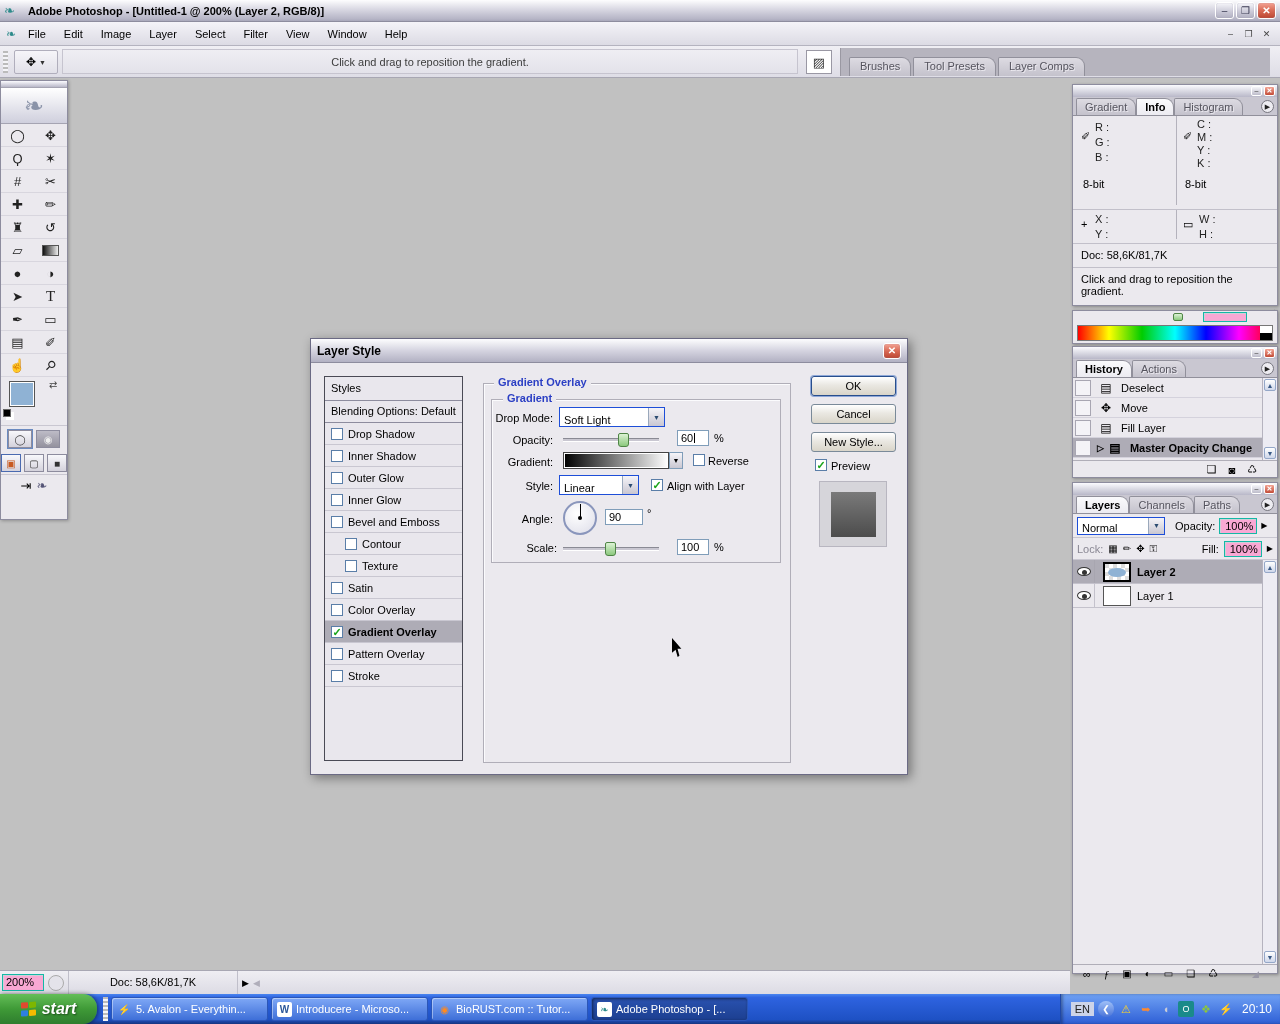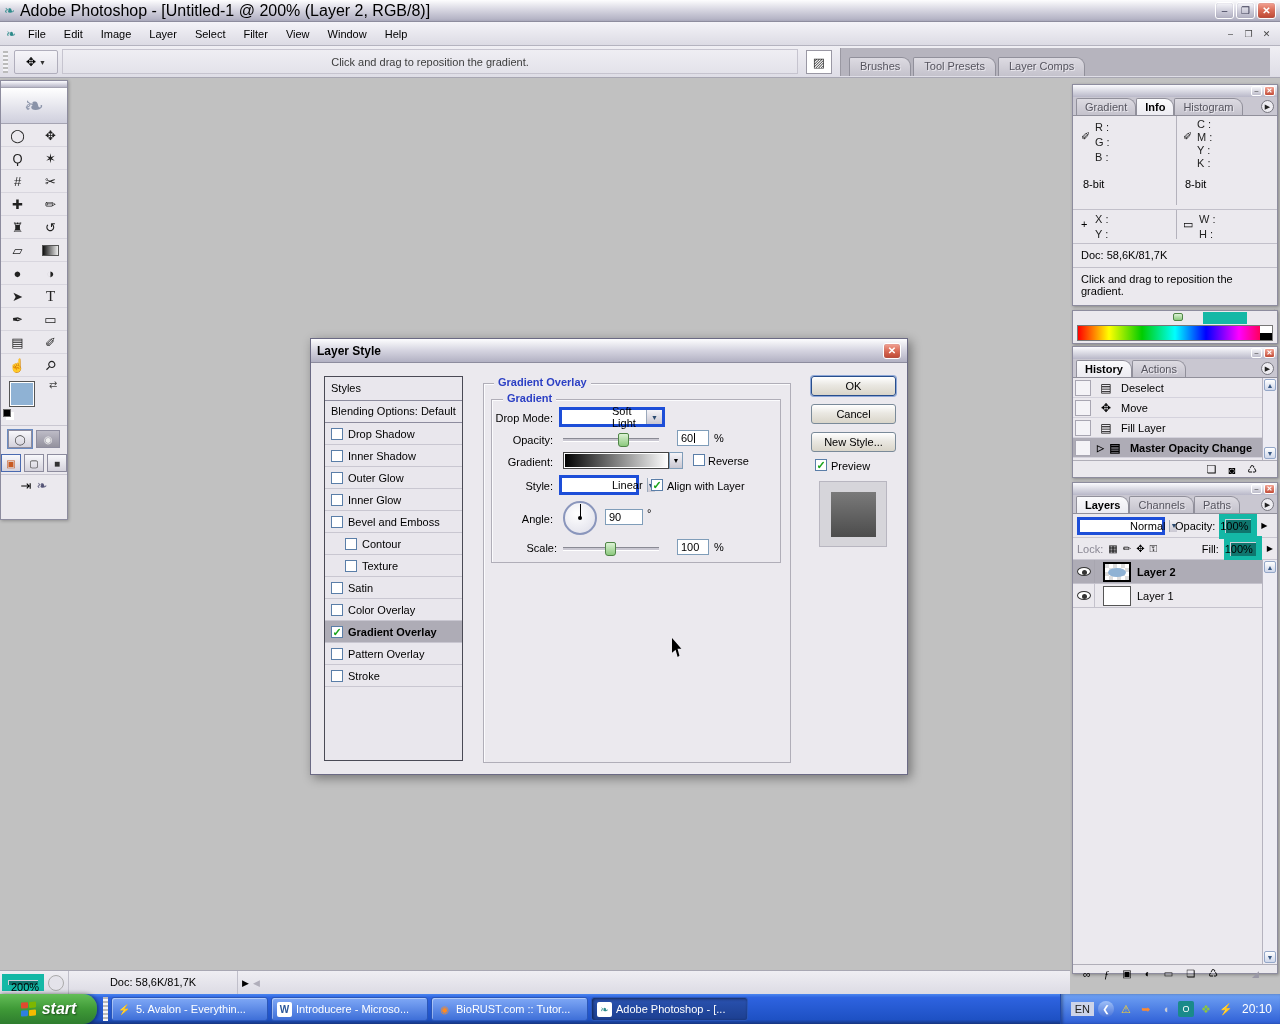--- a/index.html
+++ b/index.html
@@ -8,21 +8,21 @@
     --fg-swatch:#8FB2D4; --taskbar-blue-1:#4A85F0; --taskbar-blue-2:#1E51C4;
     --start-green-1:#64BE58; --start-green-2:#2E7D2E;
   }
   *{margin:0;padding:0;box-sizing:border-box;font-family:"Liberation Sans",sans-serif;}
   html,body{width:1280px;height:1024px;overflow:hidden;background:#000;}
   .abs{position:absolute;}
   body{position:relative;font-size:11px;color:#000;}
 
   
   .titlebar{left:0;top:0;width:1280px;height:22px;background:linear-gradient(#FDFDFE,#D8D7E2 45%,#B6B5C6 90%,#A8A7BA);border-bottom:1px solid #8d8c9e;display:flex;align-items:center;padding:0 4px;gap:5px;}
-  .titlebar .title{font-weight:normal;font-size:16px;}
+  .titlebar .title{font-weight:bold;font-size:11px;margin-left:8px;}
   .winbtn{width:19px;height:17px;border-radius:3px;border:1px solid #fff;display:flex;align-items:center;justify-content:center;font-size:10px;color:#3a3a52;background:linear-gradient(#F6F6FA,#C9C8D6 60%,#B2B1C2);box-shadow:inset 0 0 1px #8a89a0;}
   .winbtn.close{background:linear-gradient(#F3A394,#D96A55 50%,#BC4733);color:#fff;font-weight:bold;}
   .menubar{left:0;top:22px;width:1280px;height:24px;background:linear-gradient(#F4F3F8,#DCDBE4);border-bottom:1px solid #b4b3bf;display:flex;align-items:center;padding:0 6px;gap:2px;}
   .menu-item{padding:3px 8px;}
   .docbtn{width:15px;height:14px;display:flex;align-items:center;justify-content:center;font-size:9px;color:#444;}
   .optionsbar{left:0;top:46px;width:1280px;height:32px;background:linear-gradient(#F0EFF4,#DEDDE6);border-bottom:1px solid #a8a7b3;}
   .grip-dots{width:5px;height:22px;background:repeating-linear-gradient(#bbb 0 2px,#f4f4f8 2px 4px);}
   .tool-hint{color:#3c3c3c;}
   .well{background:#B6B4BE;border-left:1px solid #9a98a2;}
   .ptab{height:19px;padding:2px 10px 0 10px;background:linear-gradient(#DDDBE2,#C4C2CC);border:1px solid #91909b;border-bottom:none;border-radius:2px 9px 0 0;color:#55545e;text-shadow:1px 1px 0 #eceaf0;white-space:nowrap;}
@@ -44,21 +44,21 @@
 
   
   .palette{left:1072px;width:206px;background:var(--chrome-face);border:1px solid #8d8c9e;box-shadow:1px 1px 3px rgba(0,0,0,.3);}
   .pal-title{height:12px;background:linear-gradient(#FBFBFE,#B9B8C8);display:flex;justify-content:flex-end;align-items:center;gap:2px;padding:0 2px;}
   .mini-btn{width:11px;height:10px;font-size:7px;line-height:8px;text-align:center;border:1px solid #fff;border-radius:2px;background:linear-gradient(#F6F6FA,#BEBDCB);color:#333;}
   .mini-btn.close{background:linear-gradient(#F3A394,#C24C38);color:#fff;font-weight:bold;}
   .pal-tabs{display:flex;align-items:flex-end;height:19px;background:#C9C7d1;border-bottom:1px solid #91909b;padding-left:3px;position:relative;}
   .pal-tabs .ptab{height:17px;font-size:11px;padding:2px 8px 0 8px;}
   .pal-menu-btn{position:absolute;right:3px;top:3px;width:13px;height:13px;border:1px solid #77767f;border-radius:50%;background:#edecf1;font-size:7px;text-align:center;line-height:12px;color:#222;}
   .info-label{line-height:15px;color:#222;}
-  .field{background:#0f766e;border:6px solid #14b8a6;box-shadow:inset 1px 1px 0 #cfcfd8;padding:1px 3px;}
+  .field{background:#f9a8d4;border:1px solid #14b8a6;box-shadow:inset 1px 1px 0 #cfcfd8;padding:1px 3px;}
   .hrow{height:20px;display:flex;align-items:center;border-bottom:1px solid #d4d2dc;gap:6px;}
   .hrow .box{width:16px;height:16px;margin-left:2px;background:#f4f3f7;border:1px solid #a8a6b2;}
   .hrow .hicon{width:18px;text-align:center;font-size:12px;}
   .hrow.sel{background:var(--selection-gray);font-weight:bold;}
   .vscroll{position:absolute;right:0;top:0;bottom:0;width:15px;background:#EDECF3;border-left:1px solid #b5b3bf;}
   .sarrow{position:absolute;left:1px;width:12px;height:12px;font-size:7px;line-height:11px;text-align:center;color:#3a5a86;background:linear-gradient(#fff,#cfd7ea);border:1px solid #94a7c8;border-radius:2px;}
   .layer-row{height:24px;display:flex;align-items:center;border-bottom:1px solid #c4c2cc;}
   .eye{width:14px;height:9px;border:1px solid #333;border-radius:50%;position:relative;background:#fff;}
   .eye::after{content:"";position:absolute;left:4px;top:1.5px;width:5px;height:5px;border-radius:50%;background:#333;}
   .thumb{width:28px;height:20px;background:#fff;border:1px solid #555;margin:0 6px 0 8px;position:relative;}
@@ -71,21 +71,21 @@
   .list{position:absolute;left:13px;top:37px;width:139px;height:385px;background:#E9E7ED;border:1px solid #4a4a55;}
   .list-hdr{height:24px;line-height:23px;padding-left:6px;border:1px solid #8d8c9e;border-top:none;border-left:none;border-right:none;background:#E9E7ED;}
   .list-row{height:22px;display:flex;align-items:center;gap:5px;padding-left:6px;border-bottom:1px solid #c9c7d1;}
   .list-row.indent{padding-left:20px;}
   .list-row.sel{background:var(--selection-gray);font-weight:bold;}
   .cb{width:12px;height:12px;background:#fff;border:1px solid #5A7EA8;display:inline-flex;align-items:center;justify-content:center;flex:none;}
   .cb span{color:var(--check-green);font-weight:bold;font-size:11px;line-height:10px;}
   .grpbox{position:absolute;border:1px solid #b0aeb8;box-shadow:inset 1px 1px 0 #fbfbfd;}
   .legend{position:absolute;background:var(--chrome-face);padding:0 4px;color:var(--accent-blue);font-weight:bold;}
   .lbl{position:absolute;text-align:right;}
-  .combo{position:absolute;background:#fff;border:3px solid #1d4ed8;display:flex;align-items:center;padding-left:46px;}
+  .combo{position:absolute;background:#fff;border:1px solid #1d4ed8;display:flex;align-items:flex-end;}
   .combo .cv{flex:1;padding:0 4px;}
   .combo .da{width:16px;align-self:stretch;background:linear-gradient(#F5F4F8,#C9C7D2);border-left:1px solid #9aa8bb;font-size:7px;display:flex;align-items:center;justify-content:center;color:#2a4a70;}
   .track{position:absolute;height:4px;border-top:1px solid #8a8a94;border-bottom:1px solid #fff;background:#c9c7d1;}
   .sthumb{position:absolute;width:11px;height:14px;background:linear-gradient(#DCF2D4,#8CC97E);border:1px solid #4F8546;border-radius:2px 2px 3px 3px;top:-6px;}
   .vfield{position:absolute;background:#fff;border:1px solid #7f9db9;padding:1px 3px;height:16px;}
   .caret::after{content:"";display:inline-block;width:1px;height:10px;background:#000;margin-left:1px;vertical-align:-1px;}
   .btn{position:absolute;width:85px;height:20px;text-align:center;line-height:18px;background:linear-gradient(#FFFFFF,#EAE8E2 45%,#D9D5C9);border:1px solid #7a8a99;border-radius:3px;}
   .btn.focus{border-color:#284E8C;box-shadow:0 0 0 1px #8FA8D8;}
   .dial{position:absolute;width:34px;height:34px;border:2px solid #8A96BC;border-radius:50%;background:radial-gradient(circle at 40% 35%,#fff,#DDDDE8);}
   .dial::before{content:"";position:absolute;left:50%;top:1px;width:1px;height:14px;background:#000;}

